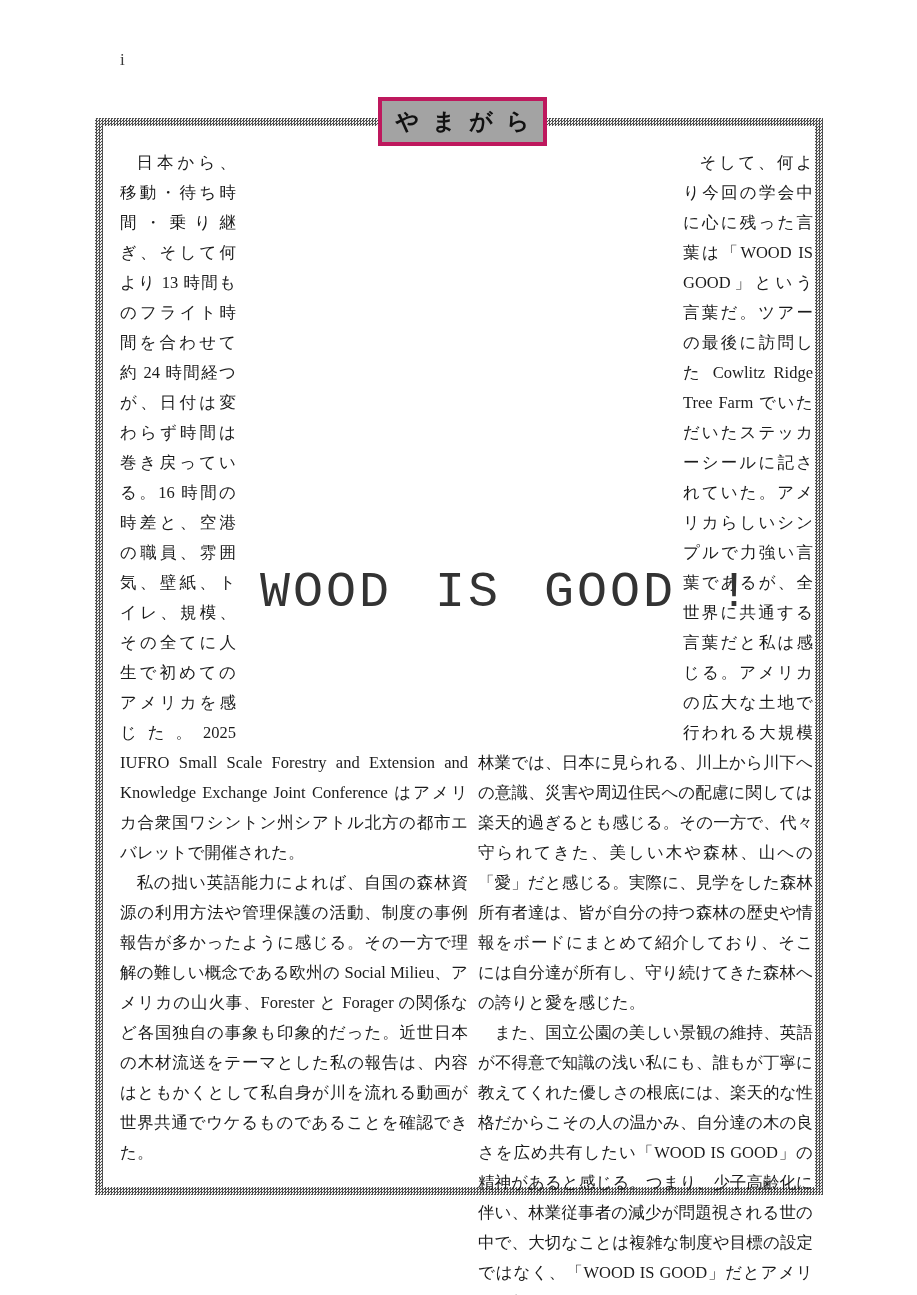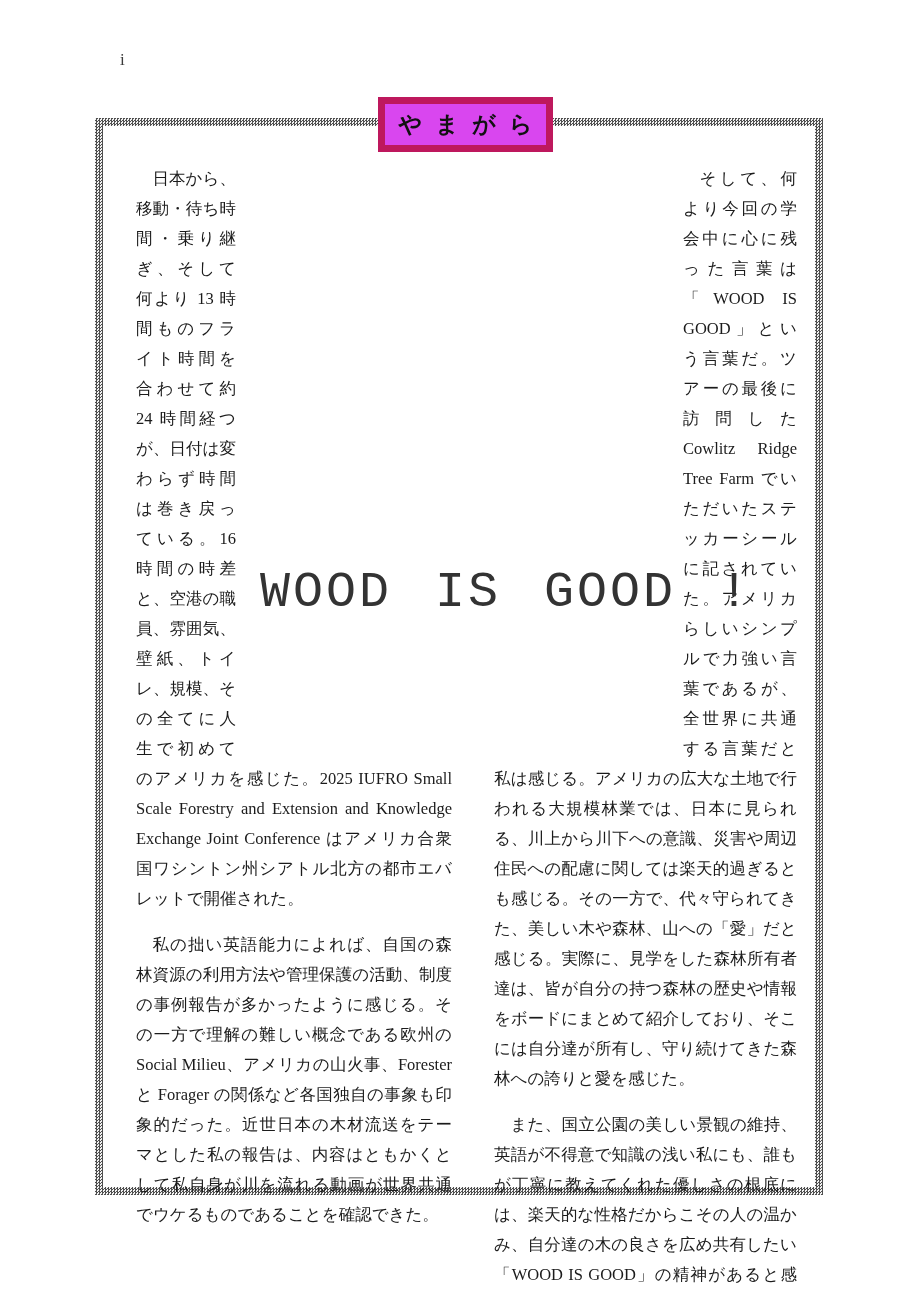--- a/index.html
+++ b/index.html
@@ -15,33 +15,33 @@
   .frame{
     position:absolute;left:95px;top:118px;width:728px;height:1077px;
     background:conic-gradient(#4f4f4f 0 25%,#f2f2f2 0 50%,#4f4f4f 0 75%,#f2f2f2 0) 0 0/3px 3px;
   }
   .frame-inner{
     position:absolute;left:8px;top:8px;right:8px;bottom:8px;background:#ffffff;
   }
   
   .title-box{
     position:absolute;left:378px;top:97px;width:161px;height:41px;
-    background:#d946ef;border:7px solid #be185d;z-index:5;
+    background:#a3a3a3;border:4px solid #be185d;z-index:5;
     display:flex;align-items:center;justify-content:center;
     font-family:"Liberation Sans","DejaVu Sans",sans-serif;
     font-size:23px;font-weight:700;letter-spacing:0.58em;text-indent:0.58em;
     color:#111;
   }
   .col{
     position:absolute;top:148px;z-index:2;
     font-size:16.5px;line-height:30px;text-align:justify;
   }
   .col-left{left:120px;width:348px;}
   .col-right{left:478px;width:335px;}
-  .col p{margin:16px;padding:0;}
+  .col p{margin:0;padding:0;}
   .col p.indent{text-indent:1em;}
   .spacer-left{float:right;width:232px;height:245px;margin-top:345px;}
   .spacer-right{float:left;width:205px;height:245px;margin-top:350px;}
   .callout{
     position:absolute;left:260px;top:564px;width:400px;z-index:3;
     font-family:Liberation Mono, monospace;
     font-weight:200;font-size:50px;color:#333333;
     letter-spacing:3px;word-spacing:10px;white-space:nowrap;
   }
 </style>

